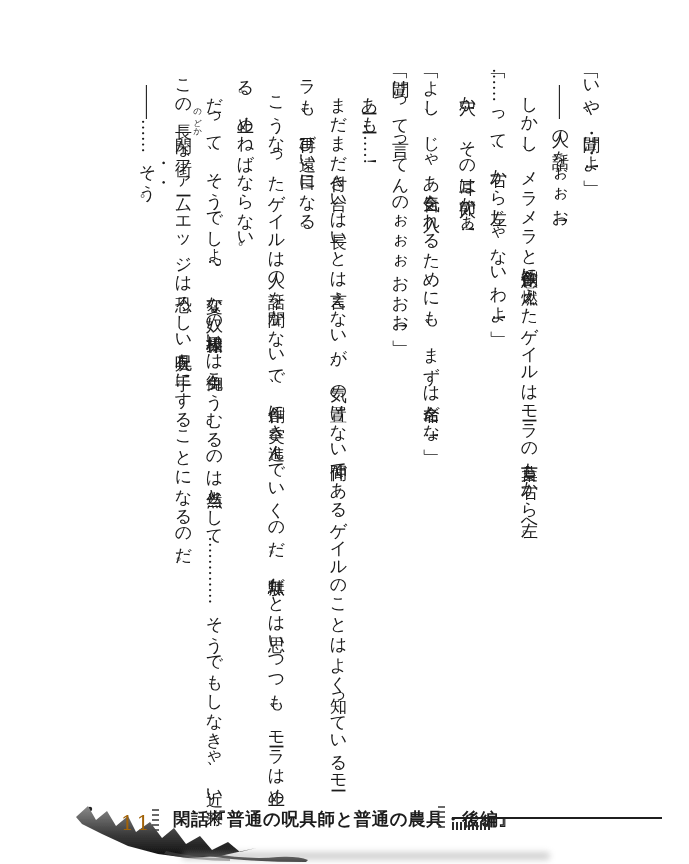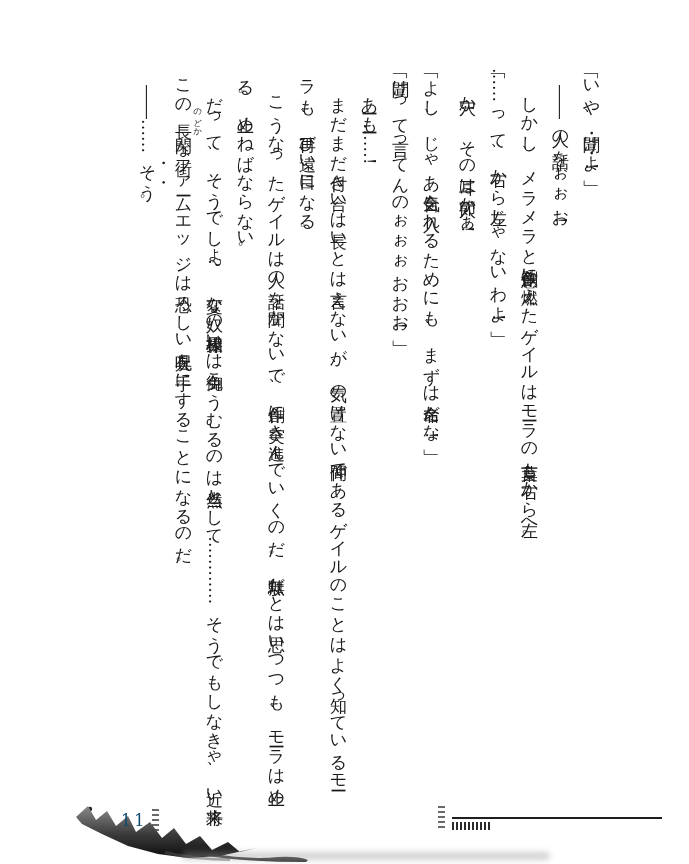--- a/index.html
+++ b/index.html
@@ -30,21 +30,21 @@
   .boten{
     -webkit-text-emphasis:filled dot;
     text-emphasis:filled dot;
     -webkit-text-emphasis-position:over right;
     text-emphasis-position:over right;
   }
   ruby rt{font-size:8.5px;letter-spacing:0;}
   
   .page-number{
     position:absolute;left:121px;top:811px;
-    font-size:16px;letter-spacing:3px;color:#0c4a6e;
+    font-size:20px;letter-spacing:3px;color:#a16207;
   }
   .chapter-title{
     position:absolute;left:173px;top:807px;
     margin:0;
     font-size:17.5px;font-weight:700;
     letter-spacing:0.5px;color:#1c1c1c;
     white-space:nowrap;
   }
   .footer-ornament{
     position:absolute;width:7px;height:24px;
@@ -110,20 +110,21 @@
     <path filter="url(#soft)" fill="url(#inkgrad)" d="M6,16 L18,5 L26,19 L37,10 L46,25 L58,15 L66,31 L80,21 L92,37 L104,27 L116,43
          L130,35 L142,49 L158,41 L170,51 L186,47 L150,55 L118,57 L88,53 L58,45 L32,33 L12,23 Z"></path>
     <path filter="url(#soft)" fill="#1a1a1a" opacity="0.85" d="M138,52 Q178,59 208,56 Q228,55 238,59 L236,61 Q204,61 174,59 Q148,57 134,54 Z"></path>
     <path filter="url(#soft)" fill="#555" opacity="0.5" d="M96,50 Q130,58 160,57 L160,60 Q126,60 94,53 Z"></path>
   </svg>
 
   <span class="page-number">11</span>
 
   <div class="footer-ornament left"></div>
 
+  <h1 class="chapter-title">閑話『普通の呪具師と普通の農具・後編』</h1>
 
   <div class="footer-ornament right"></div>
 
   <div class="footer-rule"></div>
   <div class="footer-hatch"></div>
 
   <div class="scan-smudge"></div>
 
 </div>
 

